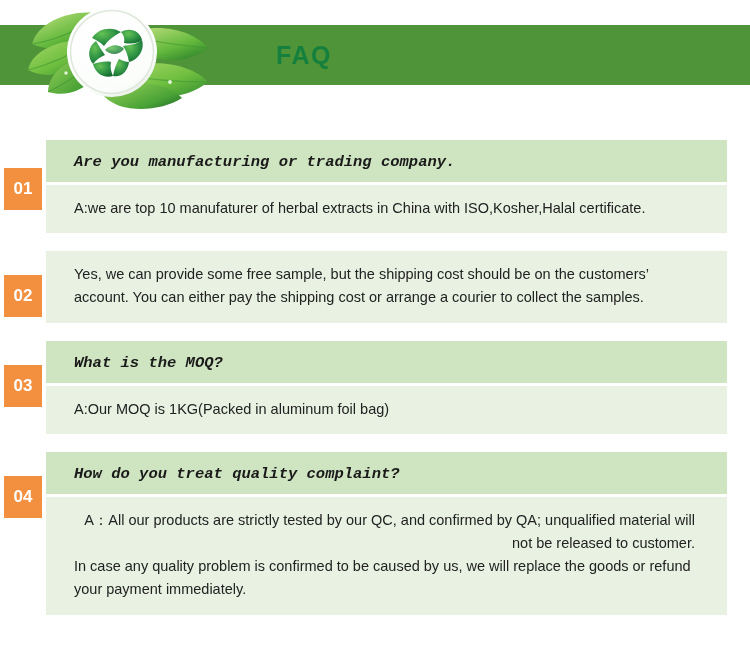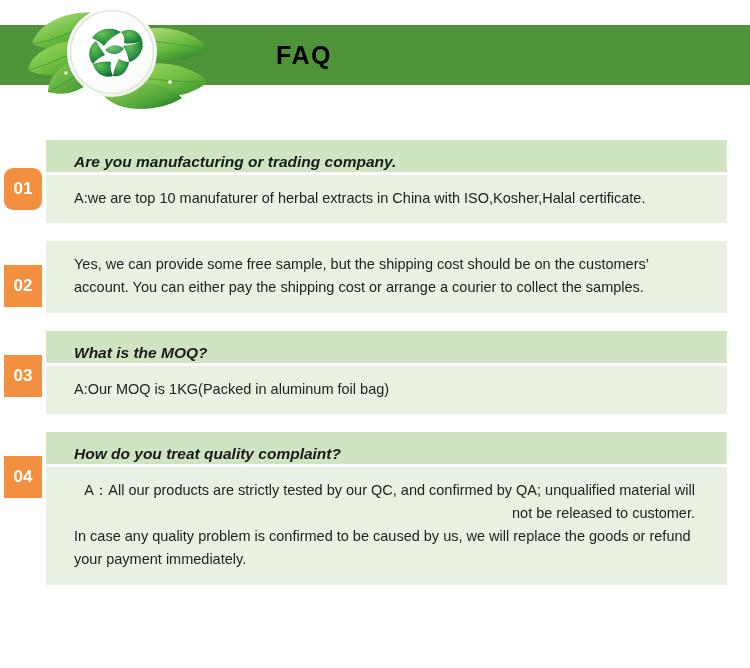--- a/index.html
+++ b/index.html
@@ -30,21 +30,21 @@
     background: #4f9438;
   }
   .header-title {
     position: absolute;
     left: 276px;
     top: 25px;
     height: 48px;
     line-height: 60px;
     font-size: 25px;
     font-weight: bold;
-    color: #000000;
+    color: #15803d;
     letter-spacing: 1.5px;
   }
 
   
   .logo-area {
     position: absolute;
     left: 18px;
     top: 0px;
     width: 210px;
     height: 110px;
@@ -80,21 +80,22 @@
   .faq-card {
     margin-left: 46px;
     margin-right: 23px;
   }
   .faq-question {
     background: #cfe4c1;
     font-size: 15.5px;
     font-weight: bold;
     font-style: italic;
     color: #1a1a1a;
-    padding: 13px 0 1px 28px;
+    padding: 13px 0 11px 28px;
+    font-family: Liberation Mono, monospace;
   }
   .faq-answer {
     background: #e8f1e2;
     margin-top: 3px;
     font-size: 14.5px;
     color: #222222;
     line-height: 1.6;
     padding: 12px 32px 13px 28px;
   }
   .faq-answer p {
@@ -173,21 +174,21 @@
       </g>
     </svg>
   </div>
 
   <div class="header-title">FAQ</div>
 </div>
 
 <div class="faq-list">
 
   <div class="faq-item">
-    <div class="faq-badge" style="top:28px;border-radius:9px;">01</div>
+    <div class="faq-badge" style="top:28px;">01</div>
     <div class="faq-card">
       <div class="faq-question">Are you manufacturing or trading company.</div>
       <div class="faq-answer">
         <p>A:we are top 10 manufaturer of herbal extracts in China with ISO,Kosher,Halal certificate.</p>
       </div>
     </div>
   </div>
 
   <div class="faq-item">
     <div class="faq-badge" style="top:24px;">02</div>

